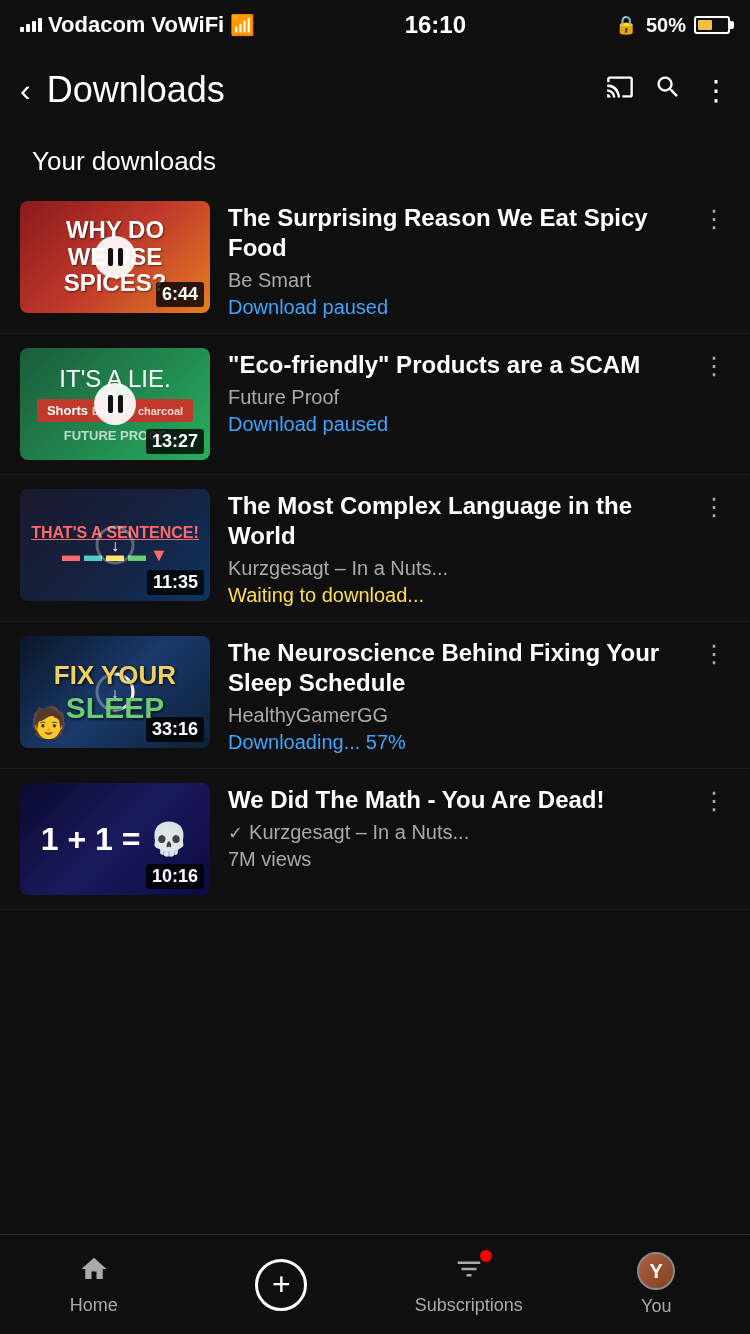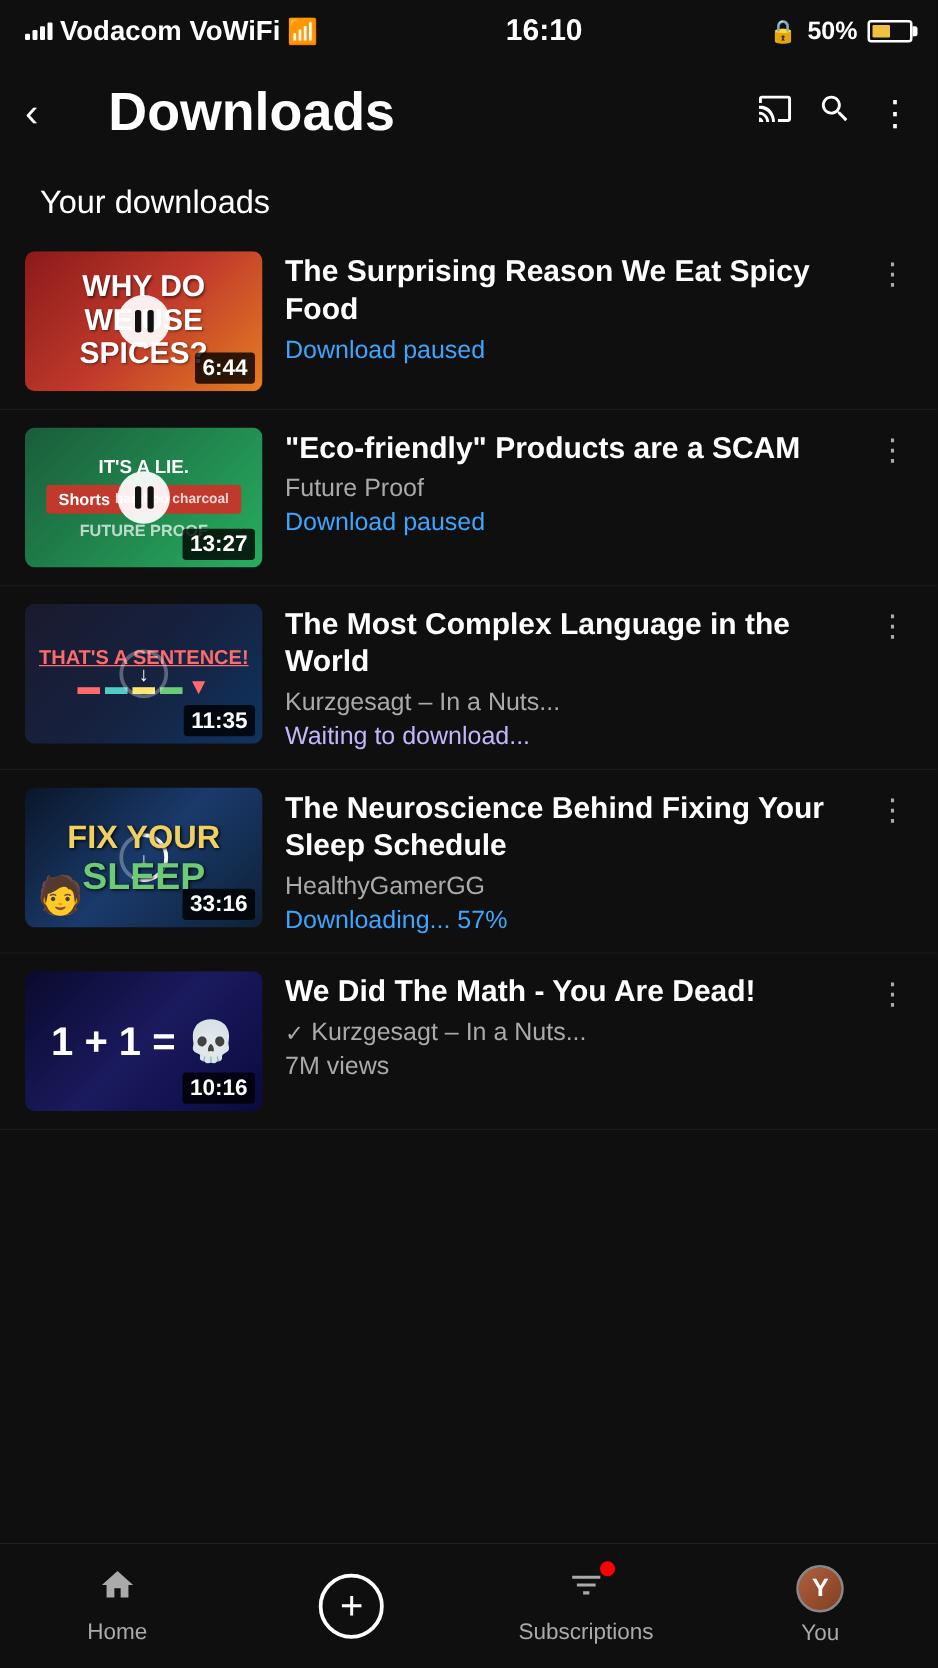--- a/index.html
+++ b/index.html
@@ -50,21 +50,21 @@
       align-items: center;
       padding: 10px 20px;
       height: 80px;
       background: #0f0f0f;
     }
     .back-btn {
       font-size: 32px; color: #fff; margin-right: 16px; cursor: pointer;
       background: none; border: none;
     }
     .header-title {
-      font-size: 43px; font-weight: 700; flex: 1; margin-left: 40px;
+      font-size: 36px; font-weight: 400; flex: 1;
     }
     .header-icons { display: flex; gap: 20px; align-items: center; }
     .header-icon {
       color: #fff; font-size: 28px; cursor: pointer; background: none; border: none;
     }
 
     
     .section-title {
       font-size: 26px; font-weight: 400; padding: 16px 32px 10px;
     }
@@ -113,21 +113,21 @@
     .thumb-lang-text { color: #fff; font-size: 18px; font-weight: 900; text-align: center; line-height: 1.1; }
     
     .thumb-sleep { background: linear-gradient(135deg, #0a1628 0%, #1a3a6b 50%, #0d2137 100%); }
     
     .thumb-math { background: linear-gradient(135deg, #0a0a2e 0%, #1a1a5e 50%, #0a0a40 100%); }
 
     .item-info { flex: 1; padding-top: 2px; }
     .item-title { font-size: 24px; font-weight: 600; color: #fff; line-height: 1.25; margin-bottom: 6px; }
     .item-channel { font-size: 20px; color: #aaa; margin-bottom: 4px; display: flex; align-items: center; gap: 6px; }
     .item-status-paused { font-size: 20px; color: #3ea6ff; }
-    .item-status-waiting { font-size: 20px; color: #c4b5fd; }
+    .item-status-waiting { font-size: 20px; color: #fde047; }
     .item-status-downloading { font-size: 20px; color: #3ea6ff; }
     .item-status-views { font-size: 20px; color: #aaa; }
     .item-menu {
       color: #aaa; font-size: 24px; cursor: pointer;
       background: none; border: none; padding: 4px;
       flex-shrink: 0;
     }
 
     
     .bottom-nav {
@@ -165,21 +165,21 @@
       background: #fff; border-radius: 1px; width: 4px;
     }
 
     
     .colgate-wrap {
       position: relative; width: 100%; height: 100%;
       background: linear-gradient(135deg, #1a5c3a 0%, #27ae60 100%);
       display: flex; flex-direction: column; align-items: center; justify-content: center;
     }
     .colgate-lie {
-      color: #fff; font-size: 15px; font-weight: 700; margin-bottom: 6px;
+      color: #fff; font-size: 24px; font-weight: 400; margin-bottom: 6px;
     }
     .colgate-product {
       background: #c0392b; color: #fff; font-size: 14px; font-weight: 700;
       padding: 4px 10px; border-radius: 3px; display: flex; align-items: center; gap: 4px;
     }
 
     
     .dl-svg { width: 42px; height: 42px; }
     .progress-ring-bg { stroke: rgba(255,255,255,0.3); fill: none; stroke-width: 3; }
     .progress-ring-fill { stroke: #fff; fill: none; stroke-width: 3; stroke-linecap: round; }
@@ -240,20 +240,21 @@
       <div class="pause-btn">
         <div class="pause-bars">
           <div class="pause-bar"></div>
           <div class="pause-bar"></div>
         </div>
       </div>
       <span class="thumb-duration">6:44</span>
     </div>
     <div class="item-info">
       <div class="item-title">The Surprising Reason We Eat Spicy Food</div>
+      <div class="item-channel">Be Smart</div>
       <div class="item-status-paused">Download paused</div>
     </div>
     <button class="item-menu">⋮</button>
   </div>
 
   <div class="download-item">
     <div class="thumb-wrap">
       <div class="colgate-wrap">
         <div class="colgate-lie">IT'S A LIE.</div>
         <div class="colgate-product">

